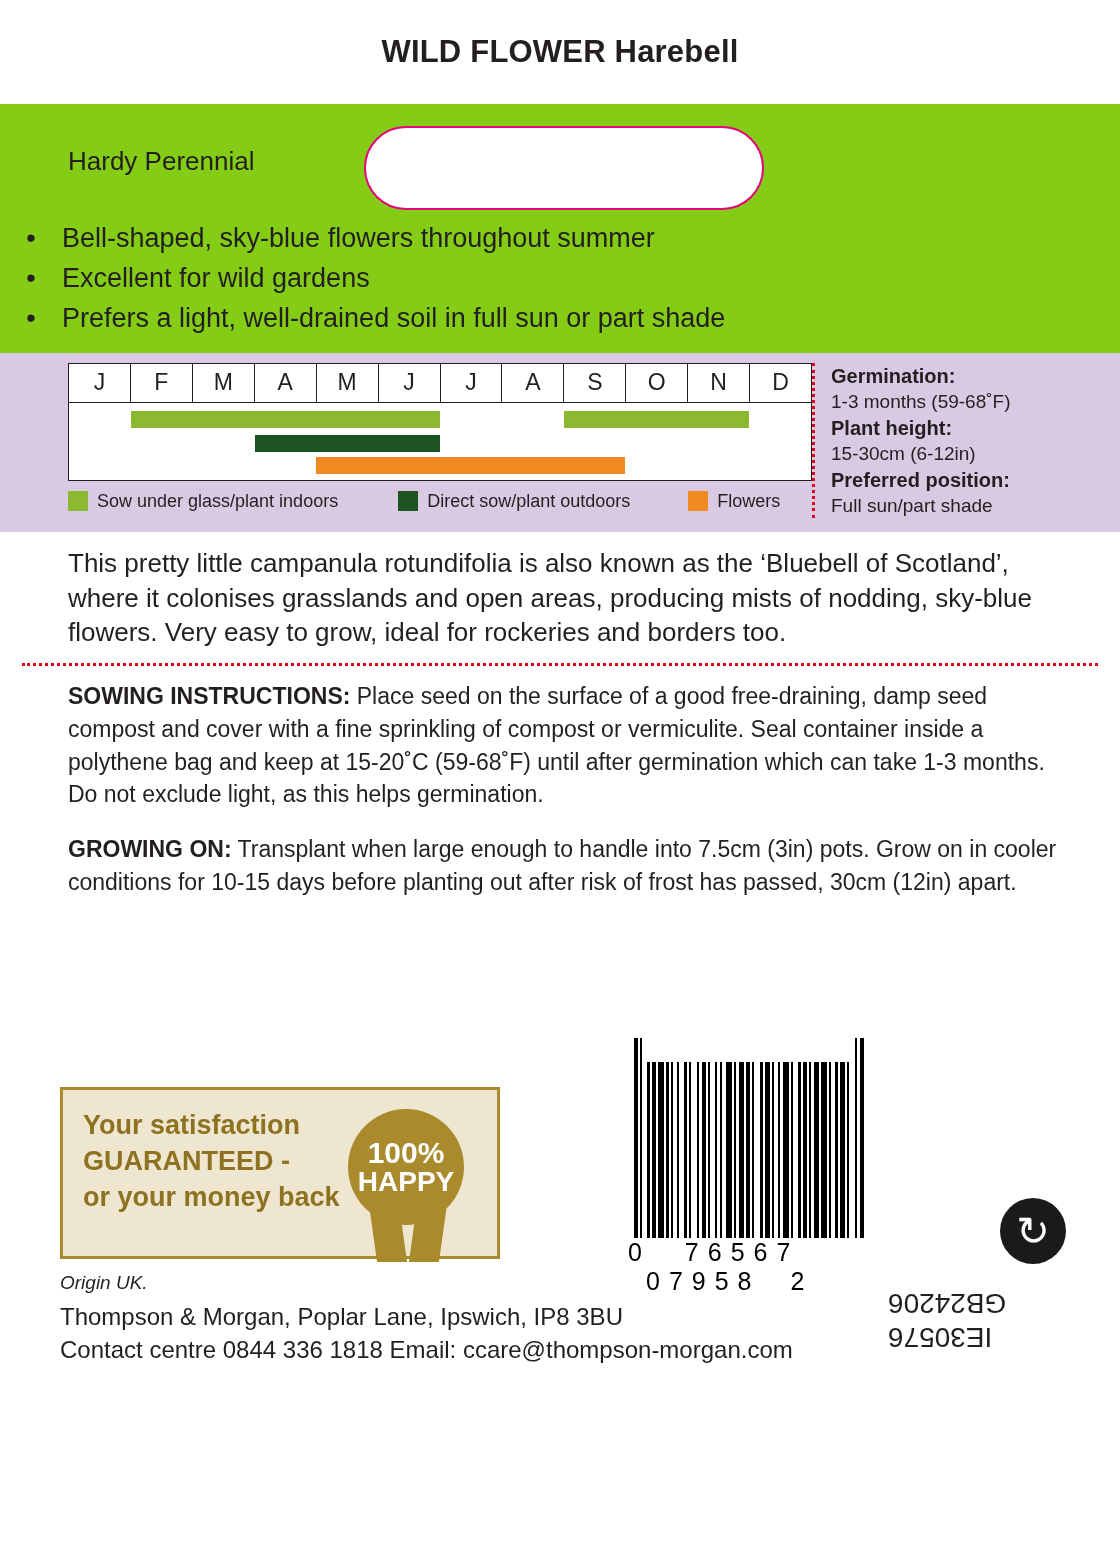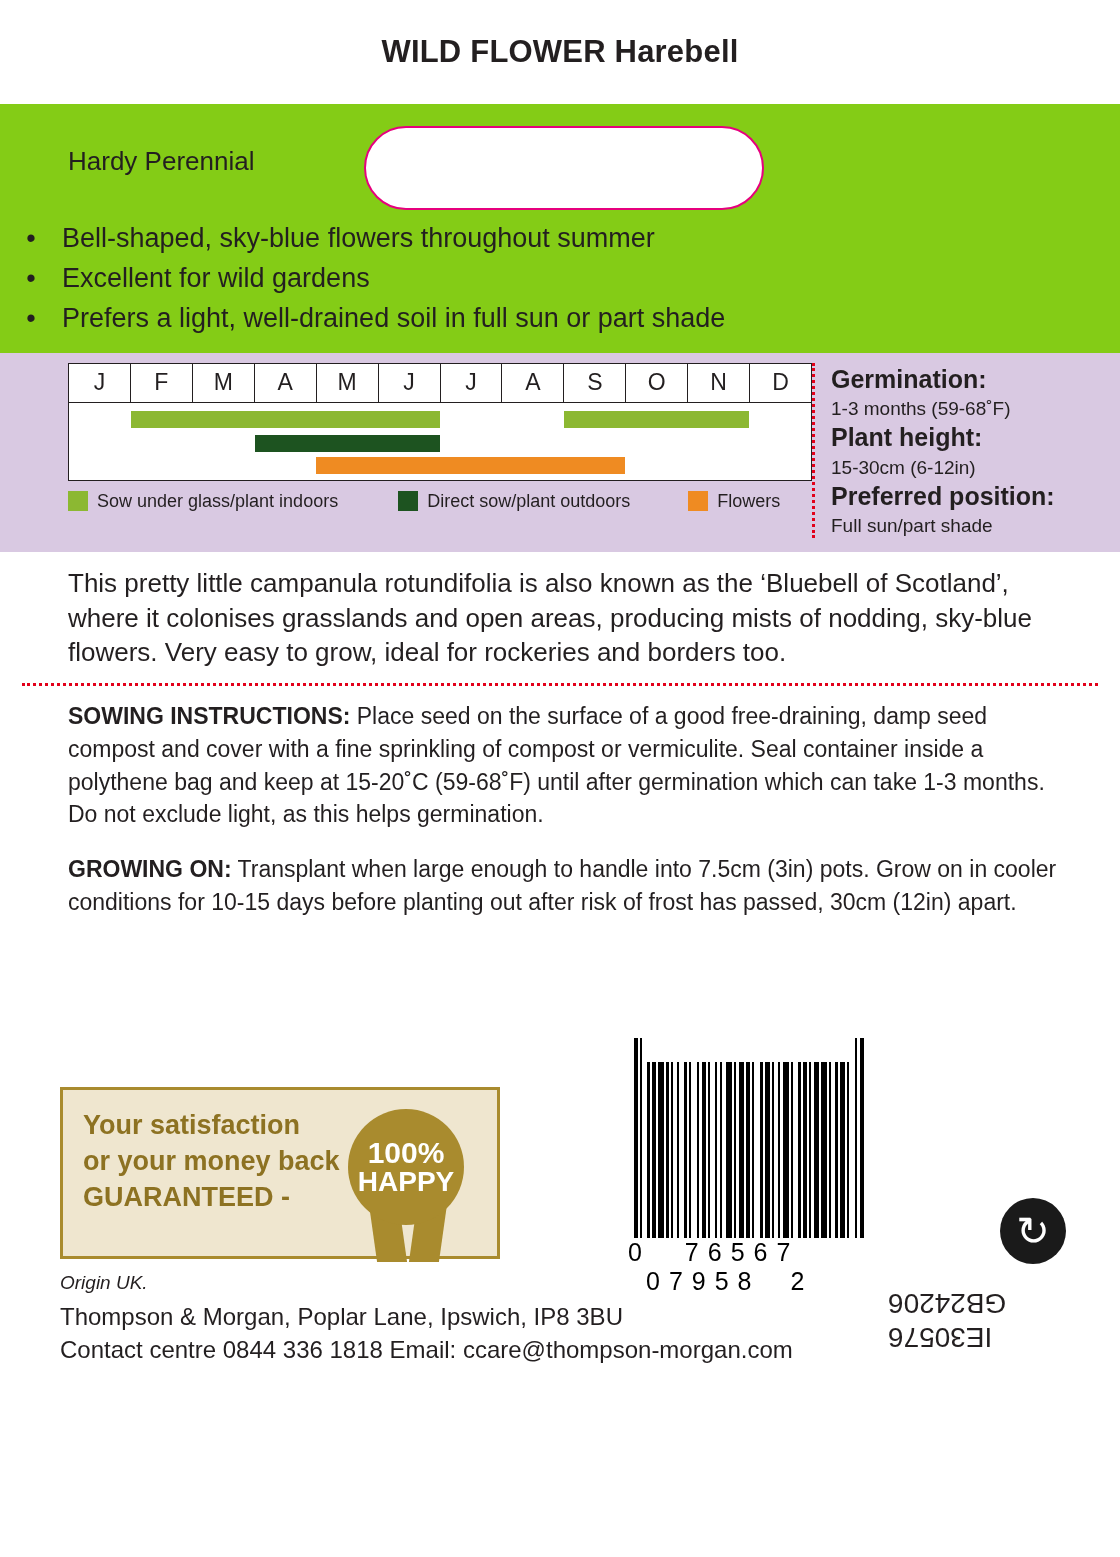--- a/index.html
+++ b/index.html
@@ -122,21 +122,21 @@
   }
 
   .cal-right {
     width:248px;
     border-left:3px dotted #e2001a;
     padding-left:16px;
     font-size:19px;
     line-height:1.33;
     color:#231f20;
   }
-  .cal-right b { font-size:25px; }
+  .cal-right b { font-size:20px; }
 
   
   .desc {
     padding:14px 82px 8px 68px;
     font-size:26px;
     line-height:1.32;
     color:#231f20;
   }
   .hr-dots {
     border-top:3px dotted #e2001a;
@@ -330,22 +330,22 @@
     <b>SOWING INSTRUCTIONS:</b><span> Place seed on the surface of a good free-draining, damp seed compost and cover with a fine sprinkling of compost or vermiculite. Seal container inside a polythene bag and keep at 15-20˚C (59-68˚F) until after germination which can take 1-3 months. Do not exclude light, as this helps germination.</span>
   </p>
   <p>
     <b>GROWING ON:</b><span> Transplant when large enough to handle into 7.5cm (3in) pots. Grow on in cooler conditions for 10-15 days before planting out after risk of frost has passed, 30cm (12in) apart.</span>
   </p>
 </div>
 
 <div class="guarantee">
   <div class="guar-text">
     <div>Your satisfaction</div>
+    <div>GUARANTEED -</div>
     <div>or your money back</div>
-    <div>GUARANTEED -</div>
   </div>
   <div class="rosette">
     <div class="ribbon-l"></div>
     <div class="ribbon-r"></div>
     <div class="circle">
       <span class="p1">100%</span>
       <span class="p2">HAPPY</span>
     </div>
   </div>
 </div>

